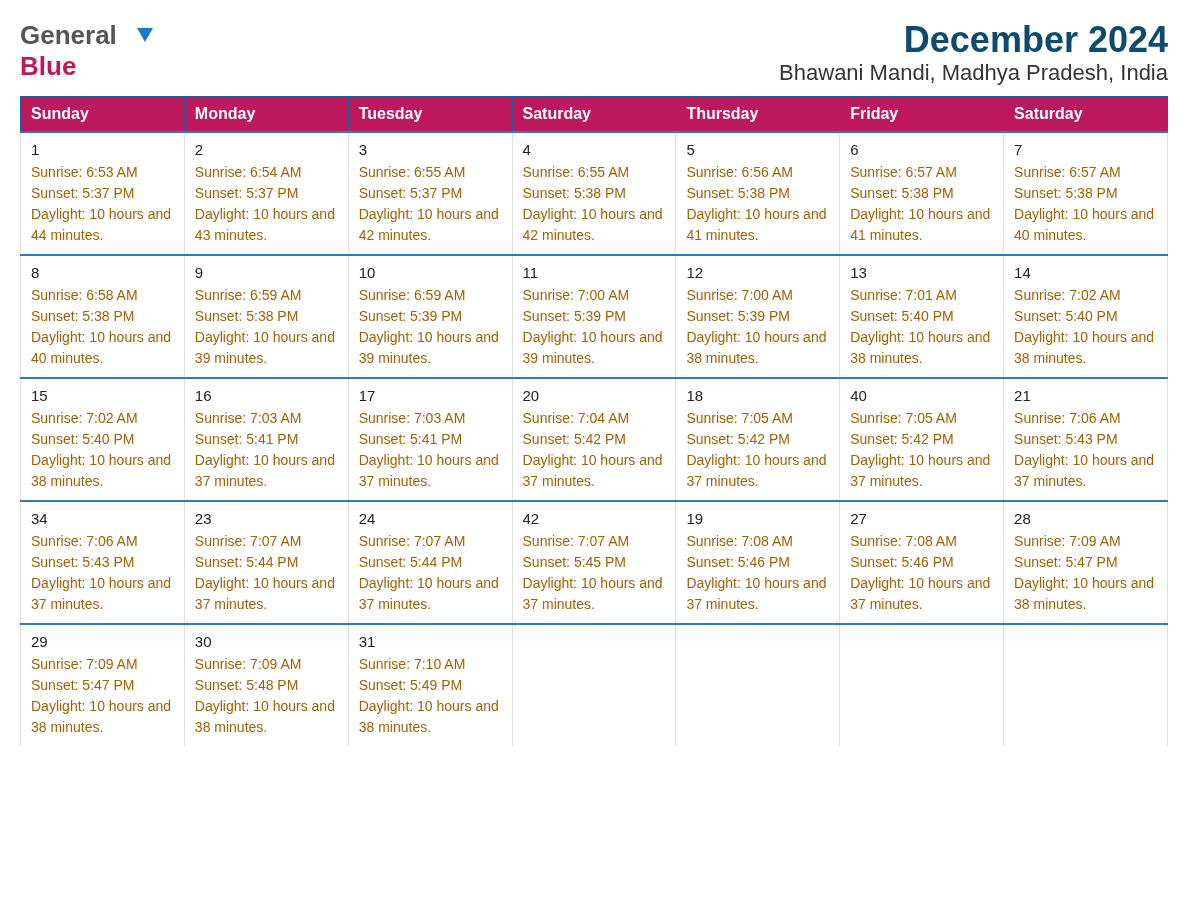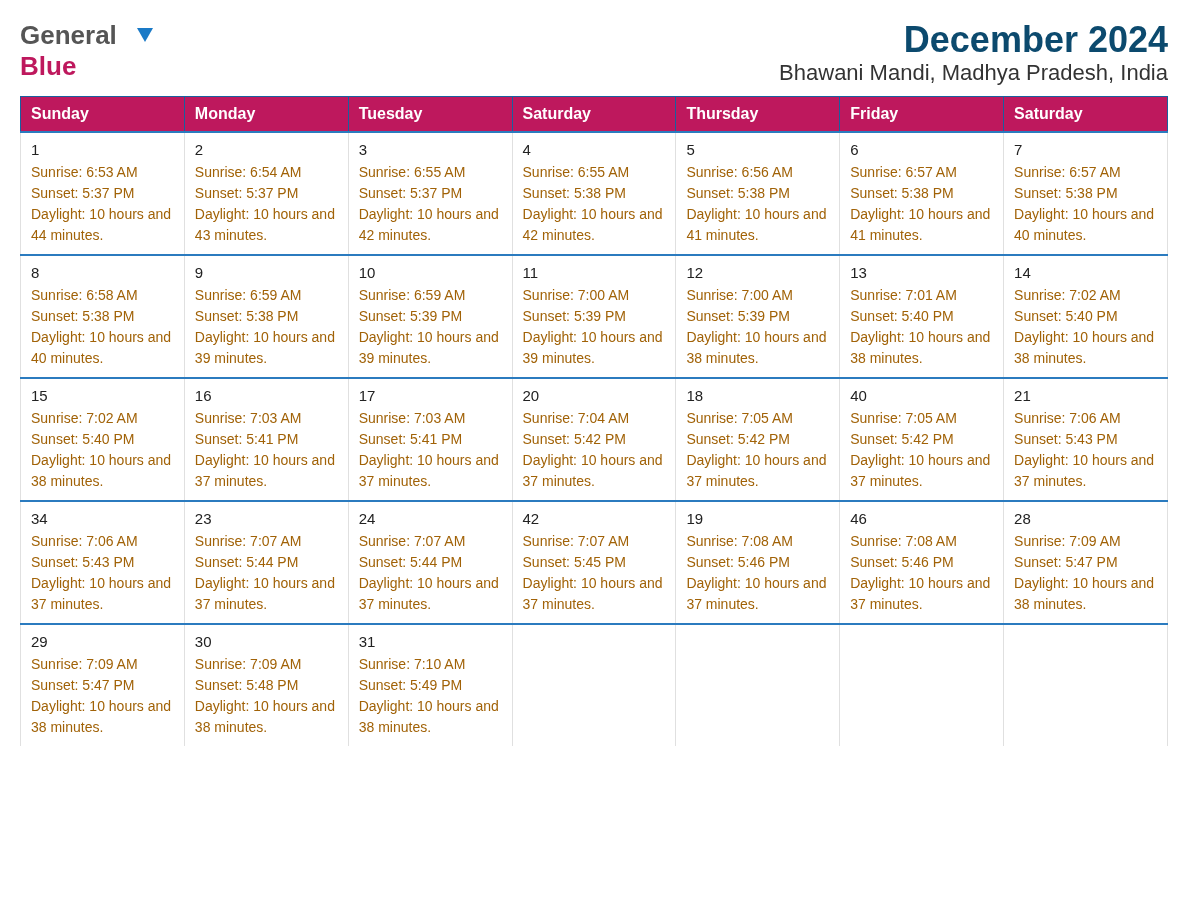--- a/index.html
+++ b/index.html
@@ -238,21 +238,21 @@
         </td>
         <td>
           <span class="day-number">42</span>
           <div class="day-info">Sunrise: 7:07 AM<br>Sunset: 5:45 PM<br>Daylight: 10 hours and 37 minutes.</div>
         </td>
         <td>
           <span class="day-number">19</span>
           <div class="day-info">Sunrise: 7:08 AM<br>Sunset: 5:46 PM<br>Daylight: 10 hours and 37 minutes.</div>
         </td>
         <td>
-          <span class="day-number">46</span>
+          <span class="day-number">27</span>
           <div class="day-info">Sunrise: 7:08 AM<br>Sunset: 5:46 PM<br>Daylight: 10 hours and 37 minutes.</div>
         </td>
         <td>
           <span class="day-number">28</span>
           <div class="day-info">Sunrise: 7:09 AM<br>Sunset: 5:47 PM<br>Daylight: 10 hours and 38 minutes.</div>
         </td>
       </tr>
       <tr>
         <td>
           <span class="day-number">29</span>

